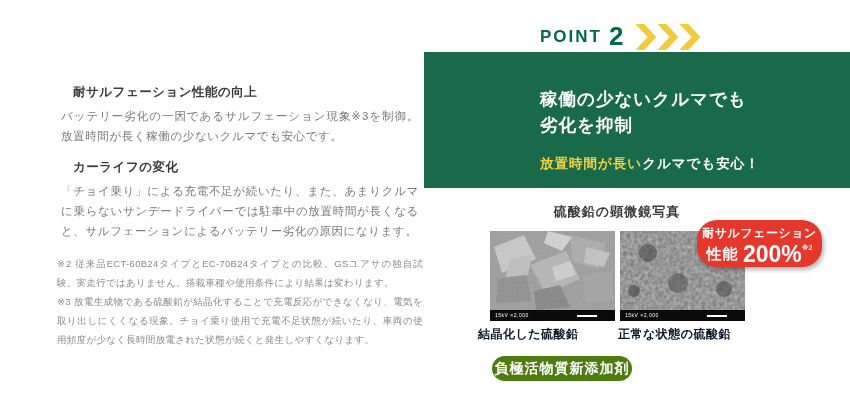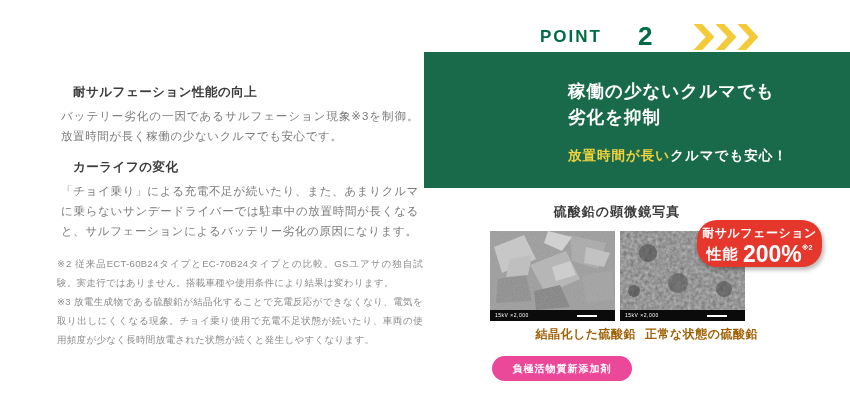--- a/index.html
+++ b/index.html
@@ -9,29 +9,29 @@
     -webkit-font-smoothing:antialiased;
   }
   
   .left-col{position:absolute;left:57px;top:84px;width:366px;}
   .sec-heading{margin:0 0 5px 0;font-size:12.5px;font-weight:bold;color:#3c3c3c;letter-spacing:.5px;padding-left:16px;}
   .sec-body{margin:4px;font-size:11.5px;color:#7b7b7b;line-height:20px;letter-spacing:.6px;text-align:justify;}
   .sec2{margin-top:13px;}
   .notes{margin-top:13px;}
   .note{margin:0;font-size:9.5px;color:#8a8a8a;line-height:19px;letter-spacing:.3px;text-align:justify;}
   
-  .point-header{position:absolute;left:540px;top:22px;height:30px;display:flex;align-items:center;gap:29px;}
+  .point-header{position:absolute;left:540px;top:22px;height:30px;display:flex;align-items:center;}
   .point-label{font-size:17px;font-weight:bold;color:#006b45;letter-spacing:2px;}
   .point-number{font-size:26px;font-weight:bold;color:#006b45;margin:0 4px 2px 7px;}
   .chevrons{display:flex;align-items:center;margin-left:8px;}
   .chev{display:inline-block;width:21px;height:26px;background:#f3ca3a;margin-right:1px;
         clip-path:polygon(0 0,42% 0,100% 50%,42% 100%,0 100%,58% 50%);}
   
   .banner{position:absolute;left:424px;top:52px;width:426px;height:136px;background:#186a4a;}
-  .banner-inner{position:absolute;left:116px;top:26px;margin-left:28px;}
+  .banner-inner{position:absolute;left:116px;top:34px;}
   .banner-headline{font-size:17.5px;font-weight:bold;color:#ffffff;line-height:26px;letter-spacing:1px;}
   .banner-subline{margin-top:17px;font-size:13.5px;font-weight:bold;color:#ffffff;letter-spacing:1px;}
   .banner-subline .hl{color:#f2d23d;}
   
   .photo-title{position:absolute;left:488px;top:203px;width:258px;text-align:center;
                font-size:13px;font-weight:bold;color:#3c3c3c;letter-spacing:1px;}
   .micro{position:absolute;width:125px;height:90px;margin:0;padding:0;}
   .micro.m-left{left:490px;top:231px;}
   .micro.m-right{left:620px;top:231px;}
   .micro svg{display:block;width:125px;height:79px;}
@@ -41,25 +41,25 @@
   
   .red-badge{position:absolute;left:697px;top:220px;width:125px;height:47px;background:#e6372c;
              border-radius:20px;box-shadow:2px 3px 4px rgba(0,0,0,.28);color:#ffffff;
              text-align:center;padding-top:5px;box-sizing:border-box;z-index:3;}
   .rb-line1{font-size:12px;font-weight:bold;letter-spacing:.5px;}
   .rb-line2{margin-top:-1px;font-weight:bold;}
   .rb-label{font-size:15px;vertical-align:3px;letter-spacing:1px;}
   .rb-value{font-size:23px;letter-spacing:0;}
   .rb-sup{font-size:7px;vertical-align:12px;}
   
-  .caption{position:absolute;text-align:right;font-size:12px;font-weight:bold;color:#a16207;line-height:15.5px;letter-spacing:.5px;}
+  .caption{position:absolute;text-align:left;font-size:12px;font-weight:bold;color:#0f172a;line-height:15.5px;letter-spacing:.5px;}
   .caption.c-left{left:478px;top:327px;width:158px;}
   .caption.c-right{left:618px;top:327px;width:140px;}
-  .purple-badge{position:absolute;left:492px;top:356px;width:140px;height:25px;background:#ec4899;
-                border-radius:13px;color:#ffffff;font-size:10px;font-weight:bold;
+  .purple-badge{position:absolute;left:492px;top:356px;width:140px;height:25px;background:#4d7c0f;
+                border-radius:13px;color:#ffffff;font-size:14px;font-weight:bold;
                 text-align:center;line-height:25px;letter-spacing:1px;}
 </style>
 </head>
 <body>
 
 <div class="stage">
 
   <section class="left-col">
     <h3 class="sec-heading">耐サルフェーション性能の向上</h3>
     <p class="sec-body">バッテリー劣化の一因であるサルフェーション現象※3を制御。放置時間が長く稼働の少ないクルマでも安心です。</p>

